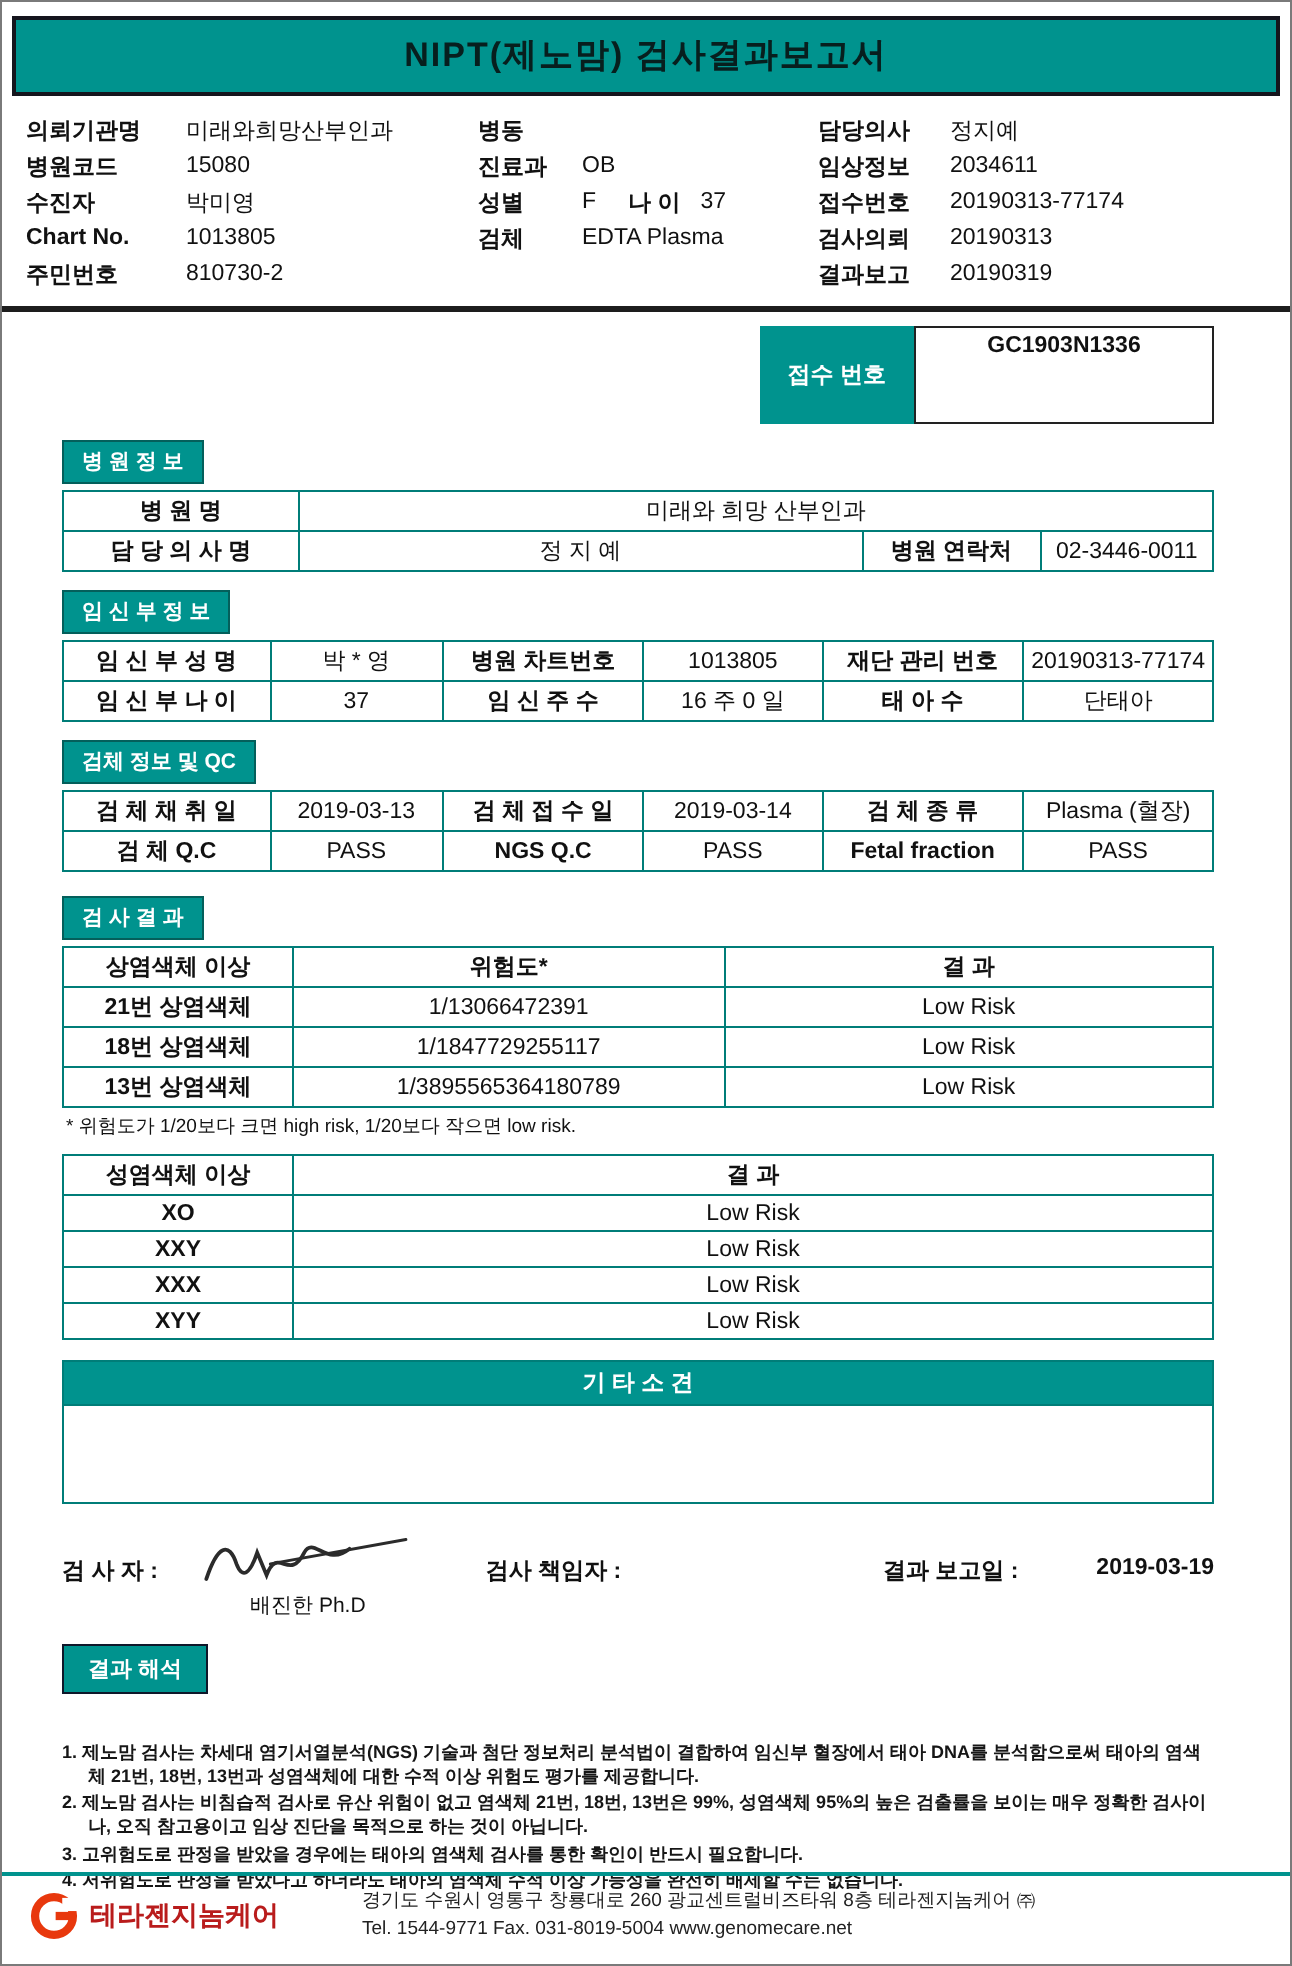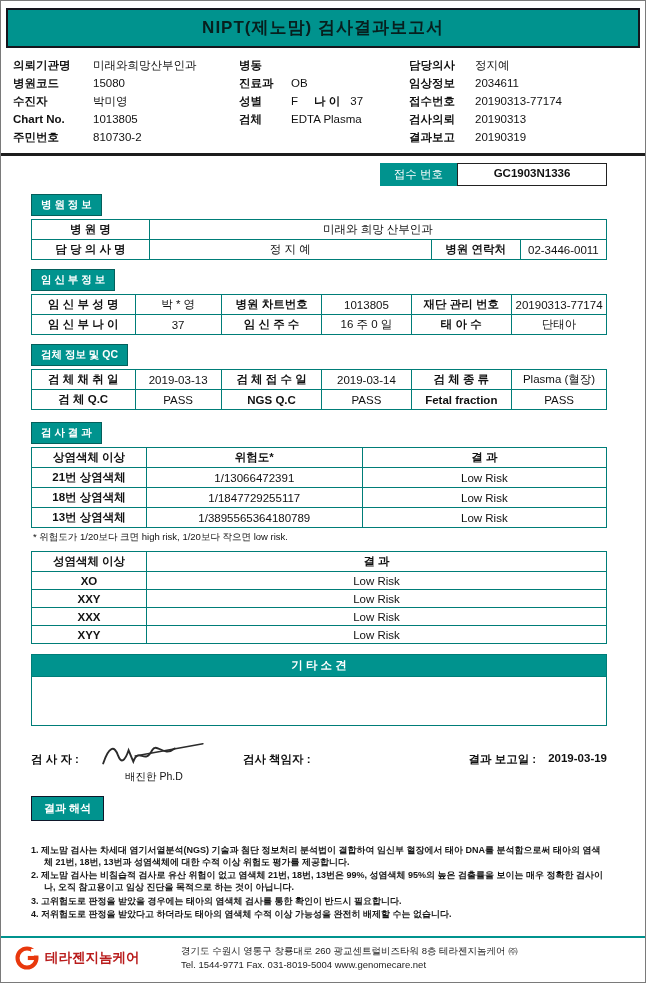--- a/index.html
+++ b/index.html
@@ -25,21 +25,21 @@
   .ti-label{font-weight:bold;flex-shrink:0;}
   .ti-col1 .ti-label{width:80px;}
   .ti-col2 .ti-label{width:52px;}
   .ti-col3 .ti-label{width:66px;}
   .ti-label2{width:auto !important;margin-left:16px;margin-right:10px;}
 
   .thick-rule{height:3px;background:#1d1d1d;margin:3px 0 7px;}
 
   
   .receipt-row{display:flex;justify-content:flex-end;margin:0 38px 8px 0;font-size:11.5px;}
-  .receipt-label{background:var(--teal);color:#fff;font-weight:normal;padding:4px 14px;}
+  .receipt-label{background:var(--teal);color:#fff;font-weight:bold;padding:17px 14px;}
   .receipt-value{border:1.5px solid #222;width:150px;text-align:center;font-weight:bold;padding:3px 11px;}
 
   .content{margin:0 38px 0 30px;}
   .section{margin-bottom:9px;}
   .sec-head{display:inline-block;background:var(--teal);color:#fff;font-weight:bold;font-size:10.5px;
     padding:3px 9px;margin:0 0 3px;border:1px solid #045f5b;}
 
   table.data-table{width:100%;border-collapse:collapse;table-layout:fixed;}
   .data-table td{border:1.5px solid var(--tborder);font-size:11.5px;text-align:center;
     padding:2px;height:18px;overflow:hidden;white-space:nowrap;}
@@ -52,21 +52,21 @@
     padding:3px 0;border:1.5px solid var(--tborder);border-bottom:none;margin-top:10px;}
   .other-box{border:1.5px solid var(--tborder);height:50px;background:#fff;}
 
   
   .sign-row{display:flex;align-items:flex-start;margin:13px 0 12px;}
   .sign-label{font-weight:bold;font-size:11.5px;margin-top:13px;white-space:nowrap;}
   .sign-block{width:138px;text-align:center;margin:0 6px;}
   .sig-svg{width:118px;height:32px;display:block;margin:0 auto;}
   .sign-name{font-size:10.5px;margin-top:-1px;}
   .sl2{margin-left:14px;}
-  .sign-date{margin-left:auto;margin-top:13px;font-size:11.5px;display:flex;}
+  .sign-date{margin-left:auto;margin-top:13px;font-size:11.5px;display:flex;gap:27px;}
   .date-value{margin-left:12px;font-weight:bold;}
 
   
   .interp-head{font-size:11px;border:1px solid #0f172a;padding:4px 12px;}
   .interp-list{margin-top:21px;font-weight:bold;}
   .interp-item{font-size:9px;line-height:1.3;padding-left:13px;text-indent:-13px;margin-bottom:2px;color:#161616;}
 
   
   .footer{position:absolute;left:0;right:0;bottom:0;}
   .footer-rule{height:2px;background:var(--teal);margin-bottom:6px;}

